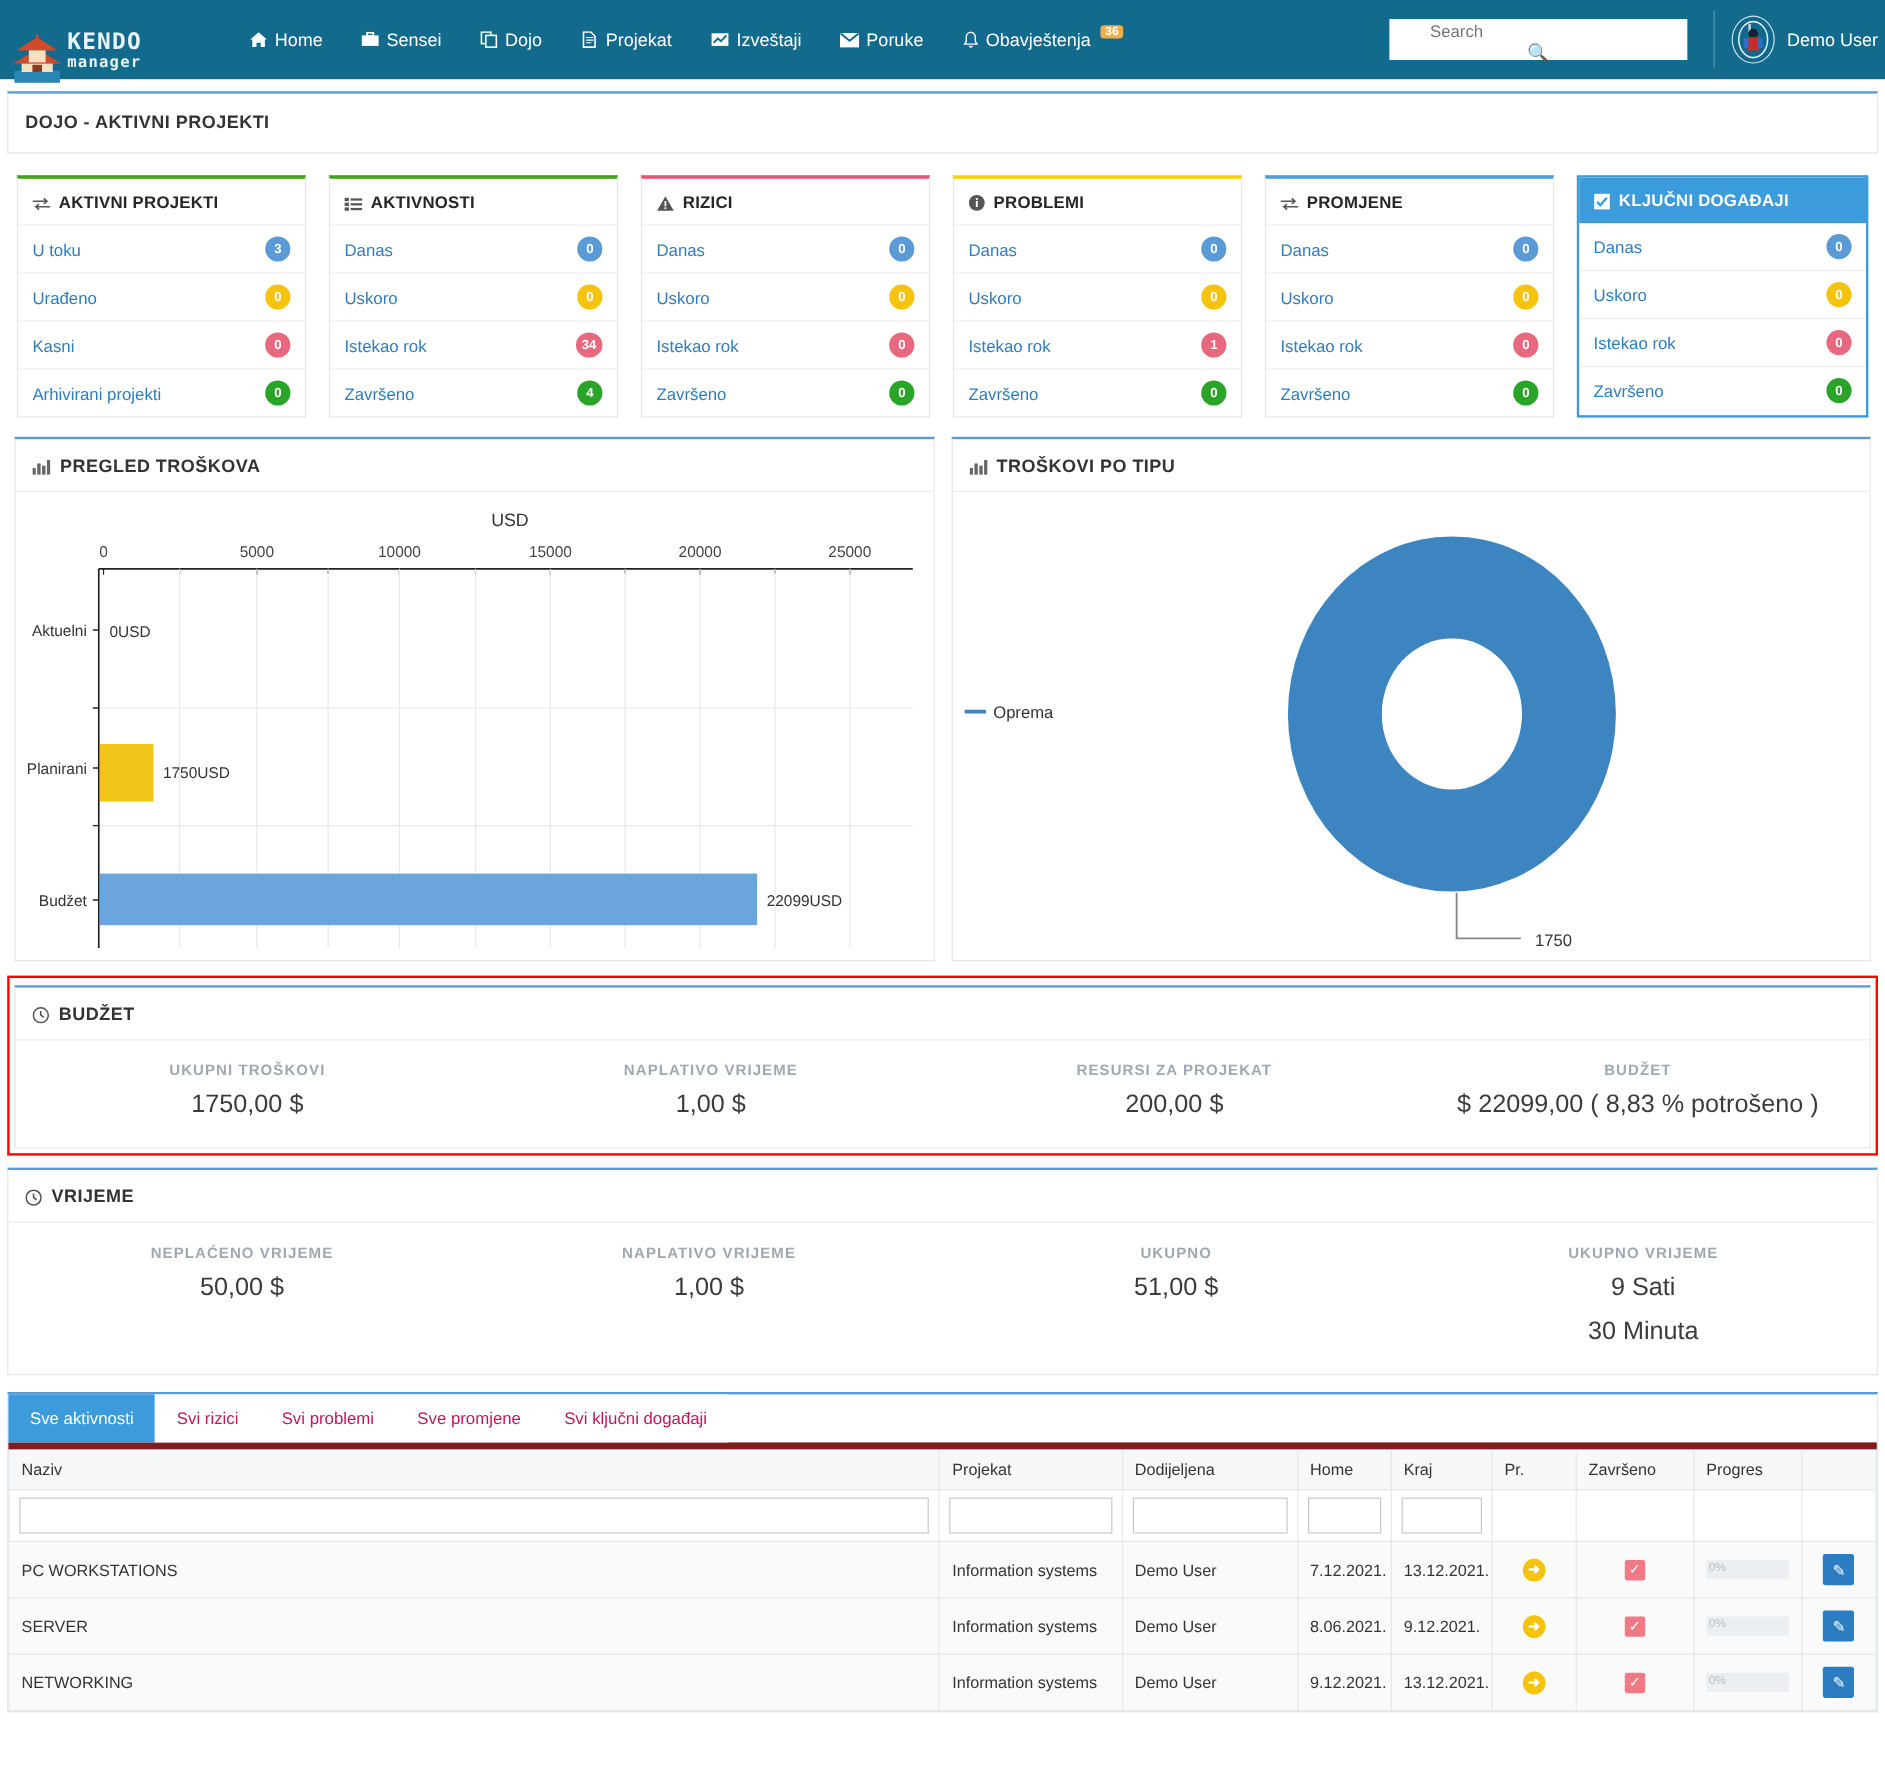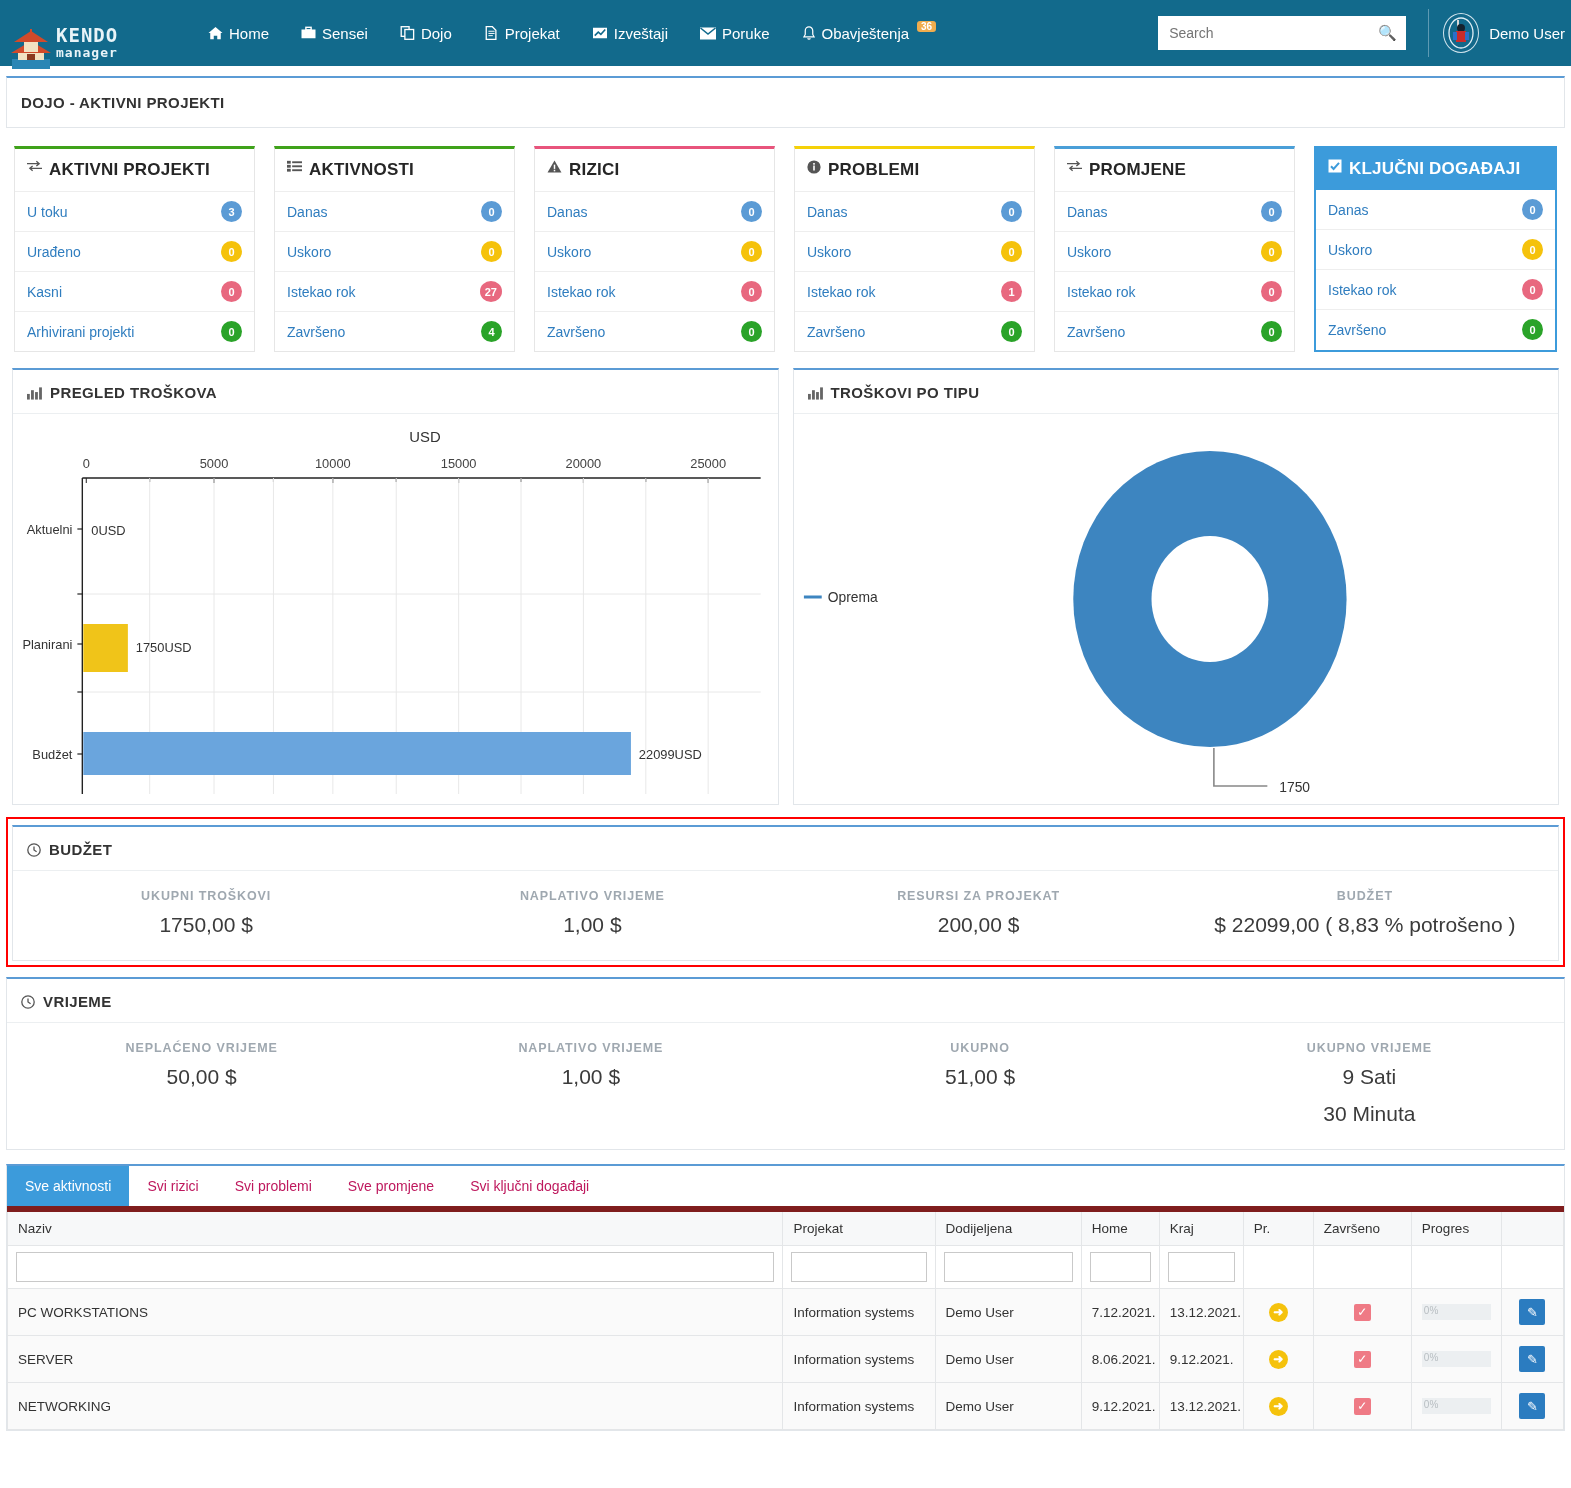--- a/index.html
+++ b/index.html
@@ -40,21 +40,21 @@
   .navitem svg { flex:0 0 auto; }
   .badge-notif {
     background:#f0ad4e; color:#fff; font-size:10px;
     border-radius:3px; padding:0 4px;
     position:relative; top:-7px; margin-left:2px; font-weight:bold;
   }
 
   .nav-right { position:absolute; right:0; top:0; height:66px; display:flex; align-items:center; }
   .searchbox {
     width:248px; height:34px; background:#fff; border:1px solid #fff;
-    display:flex; align-items:center; padding:0 8px;
+    display:flex; align-items:center; padding:0 8px;flex-direction:column;
   }
   .searchbox input {
     border:none; outline:none; flex:1; font-size:14px;
     font-family:"Liberation Sans", sans-serif; color:#555;
   }
   .search-ico { color:#333; font-size:15px; }
   .user-sep { width:1px; height:48px; background:#5d9ab3; margin:0 14px 0 22px; }
   .avatar {
     width:36px; height:40px; border-radius:50%;
     border:1.5px solid #cfe3ec; background:#12688a;
@@ -76,23 +76,23 @@
 
   
   .cards { display:flex; gap:19px; margin-top:18px; padding:0 8px; }
   .card { flex:1; border:1px solid #e6e6e6; background:#fff; }
   .card.top-green  { border-top:3px solid #3fa21a; }
   .card.top-pink   { border-top:3px solid #e8547c; }
   .card.top-yellow { border-top:3px solid #f5d108; }
   .card.top-blue   { border-top:3px solid #4a9fd8; }
   .card.selected   { border:2px solid #3c9bdb; border-top:2px solid #3c9bdb; }
   .card-head {
-    font-size:17px; font-weight:bold; color:#262626;
+    font-size:14px; font-weight:bold; color:#262626;
     padding:11px 12px; border-bottom:1px solid #eee;
-    display:flex; align-items:flex-start; gap:7px; letter-spacing:.2px;
+    display:flex; align-items:flex-end; gap:7px; letter-spacing:.2px;
   }
   .card.selected .card-head { background:#3c9bdb; color:#fff; border-bottom:none; }
   .card-row {
     display:flex; align-items:center; justify-content:space-between;
     padding:9px 12px; border-bottom:1px solid #eee; font-size:14px;
   }
   .card-row:last-child { border-bottom:none; }
   .card-row a { color:#2f7dbf; text-decoration:none; cursor:pointer; }
   .pill {
     min-width:21px; height:21px; border-radius:50%; color:#fff;
@@ -301,21 +301,21 @@
       <div class="card-row">
           <a>Danas</a>
           <span class="pill blue">0</span>
         </div>
       <div class="card-row">
           <a>Uskoro</a>
           <span class="pill yellow">0</span>
         </div>
       <div class="card-row">
           <a>Istekao rok</a>
-          <span class="pill red">27</span>
+          <span class="pill red">34</span>
         </div>
       <div class="card-row">
           <a>Završeno</a>
           <span class="pill green">4</span>
         </div>
     </div>
 
     <div class="card top-pink">
       <div class="card-head">
         <svg width="15" height="13" viewBox="0 0 16 14">

